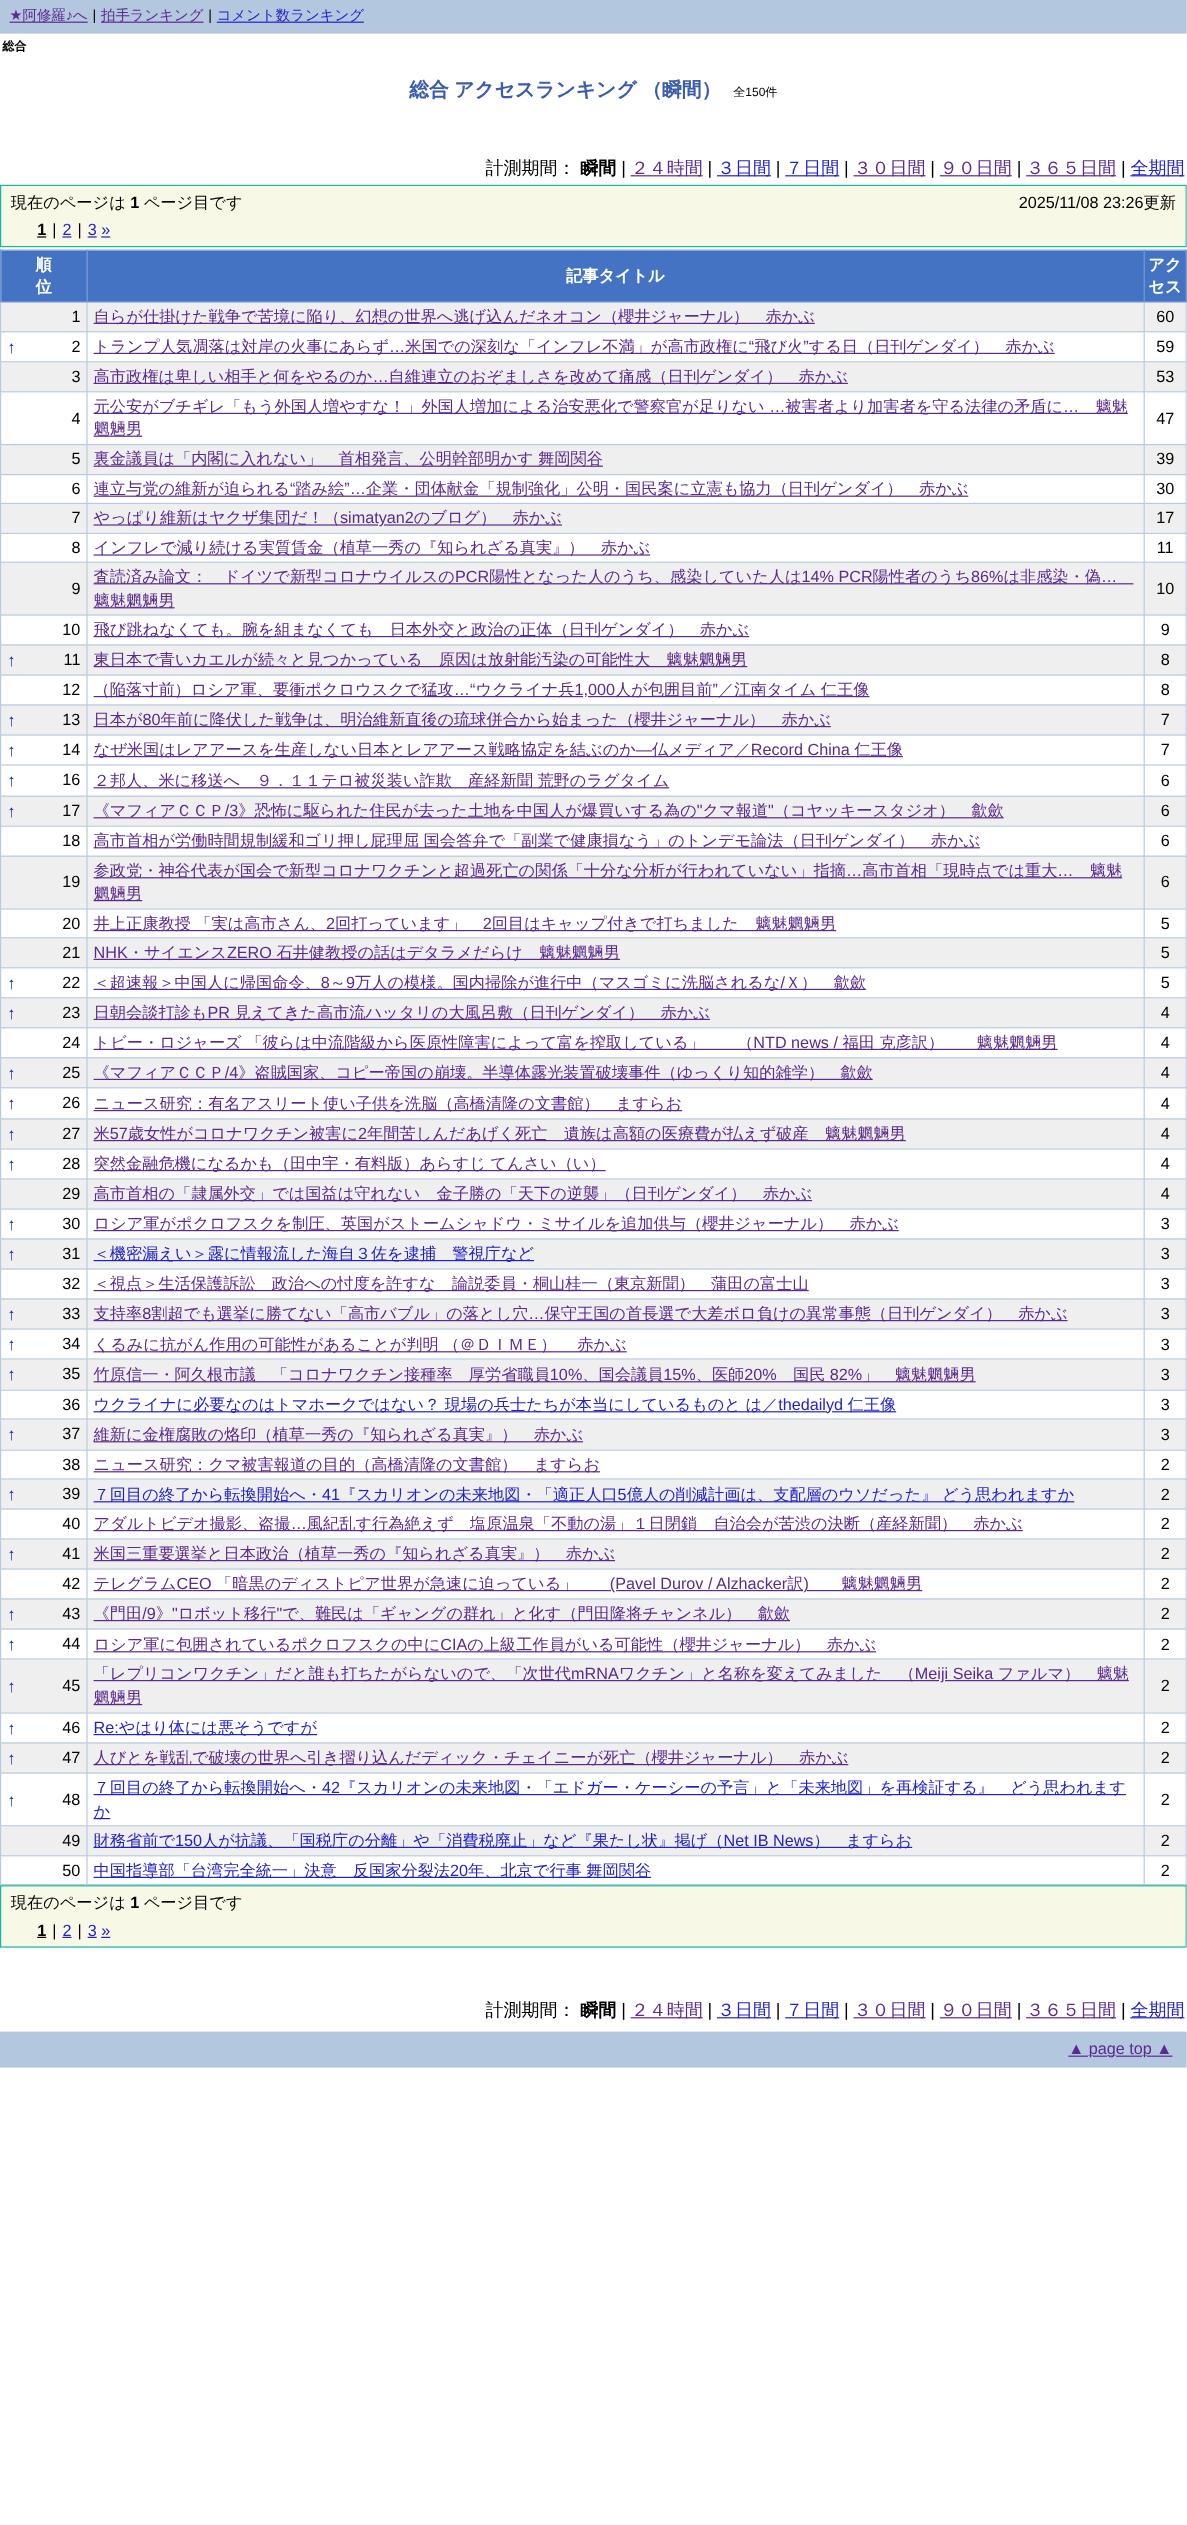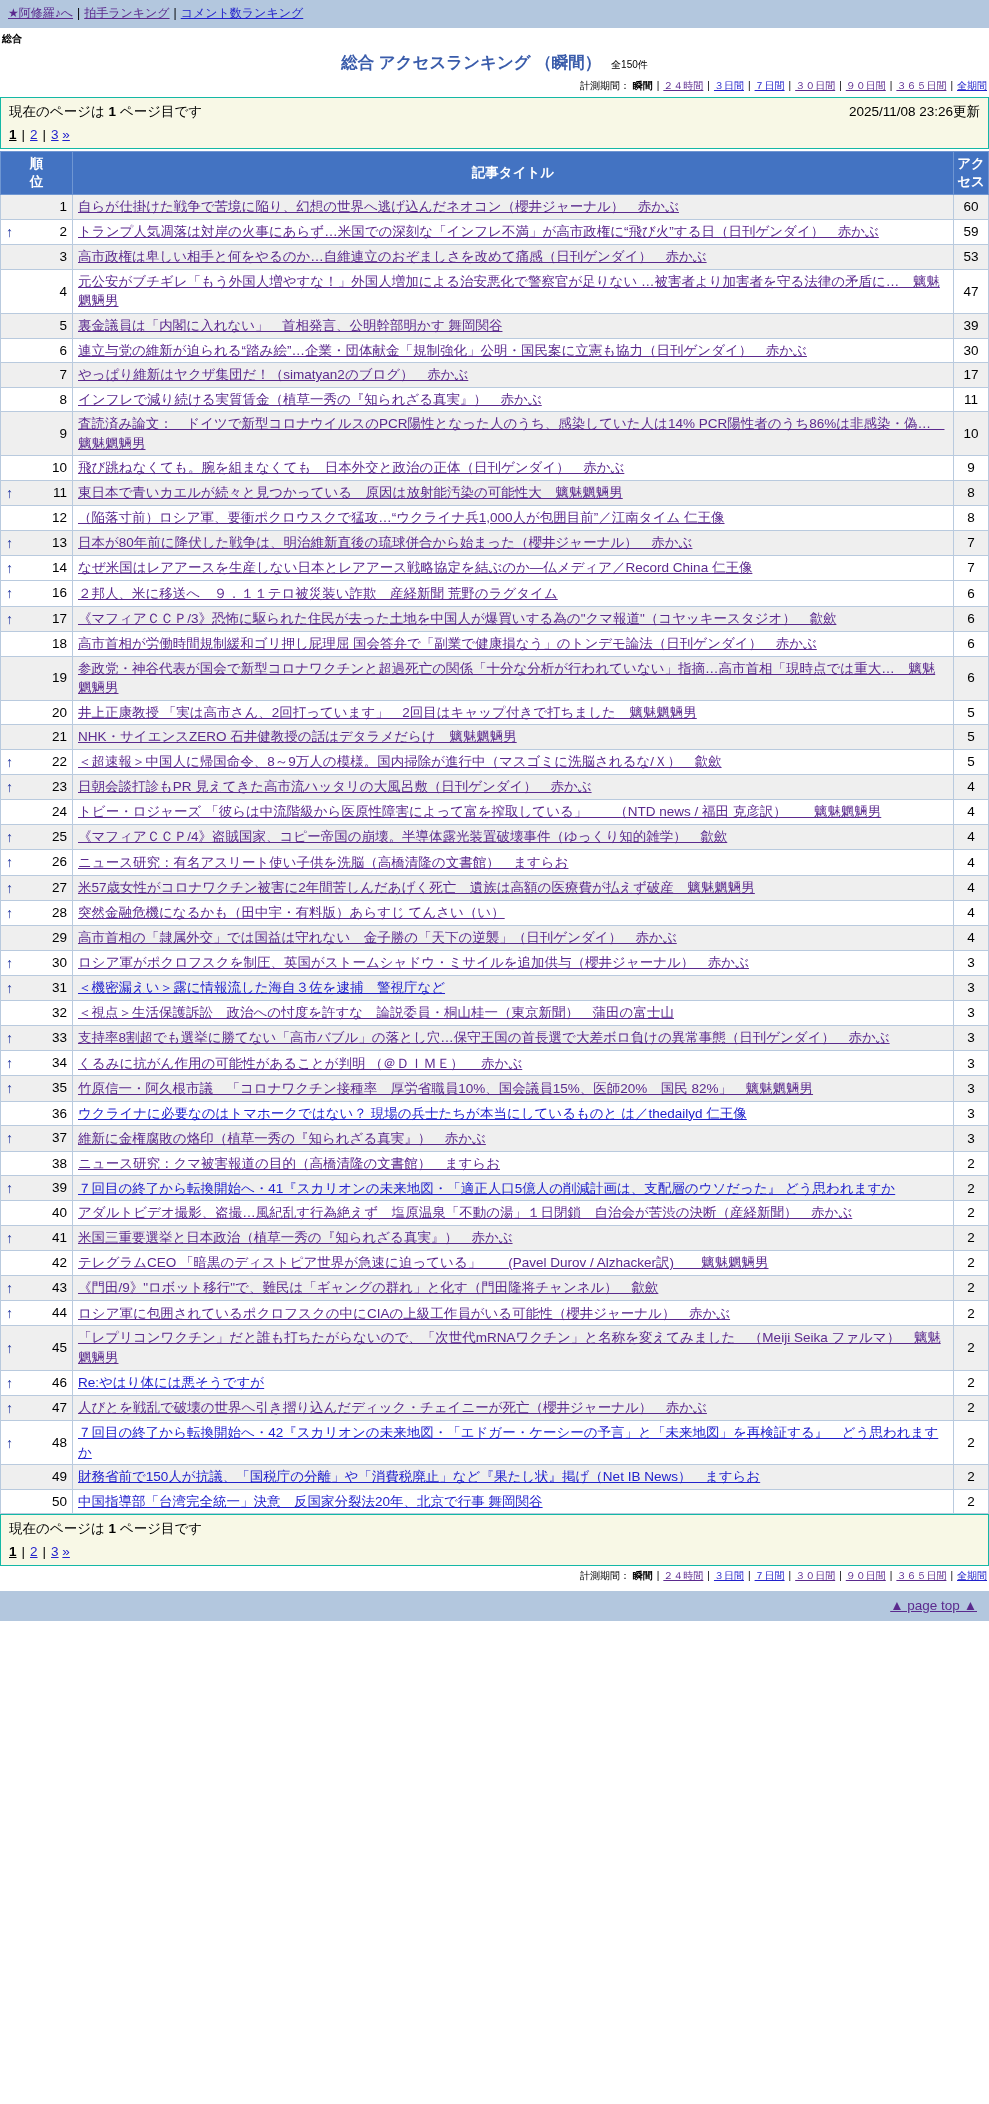--- a/index.html
+++ b/index.html
@@ -25,54 +25,56 @@
 
   .category-label {
     font-size: 10px;
     font-weight: bold;
     padding: 4px 2px 2px 2px;
   }
 
   .main-title-line {
     text-align: center;
     padding: 4px 0 2px 0;
+    margin-top: 12px;
   }
   .main-title {
     color: #3a5cab;
     font-weight: bold;
     font-size: 16.5px;
   }
   .total-count {
     font-size: 10px;
     color: #000;
     margin-left: 6px;
   }
 
   .period-nav {
     text-align: right;
     padding: 3px 2px 4px 0;
-    font-size: 10px;
+    font-size: 15px;
+    margin-top: 40px;
   }
   .period-nav .plabel { color: #000; }
   .period-nav .current { font-weight: bold; color: #000; }
   .period-nav .sep { margin: 0 4px; }
 
   .pager-box {
     background: #f8f8e6;
     border: 1px solid #14b8a6;
     padding: 3px 8px 4px 8px;
   }
   .pager-line1 {
     display: flex;
     justify-content: space-between;
     align-items: baseline;
     padding: 2px 0;
   }
   .pager-line1 b { font-weight: bold; }
-  .pager-pages { padding: 4px 0 2px 0; }
+  .pager-pages { padding: 4px 0 2px 0; margin-left: 22px; }
   .pager-pages .pg-current {
     font-weight: bold;
     color: #000;
     text-decoration: underline;
   }
   .pager-pages .sep { margin: 0 5px; }
 
   table.ranking {
     width: 100%;
     border-collapse: collapse;

